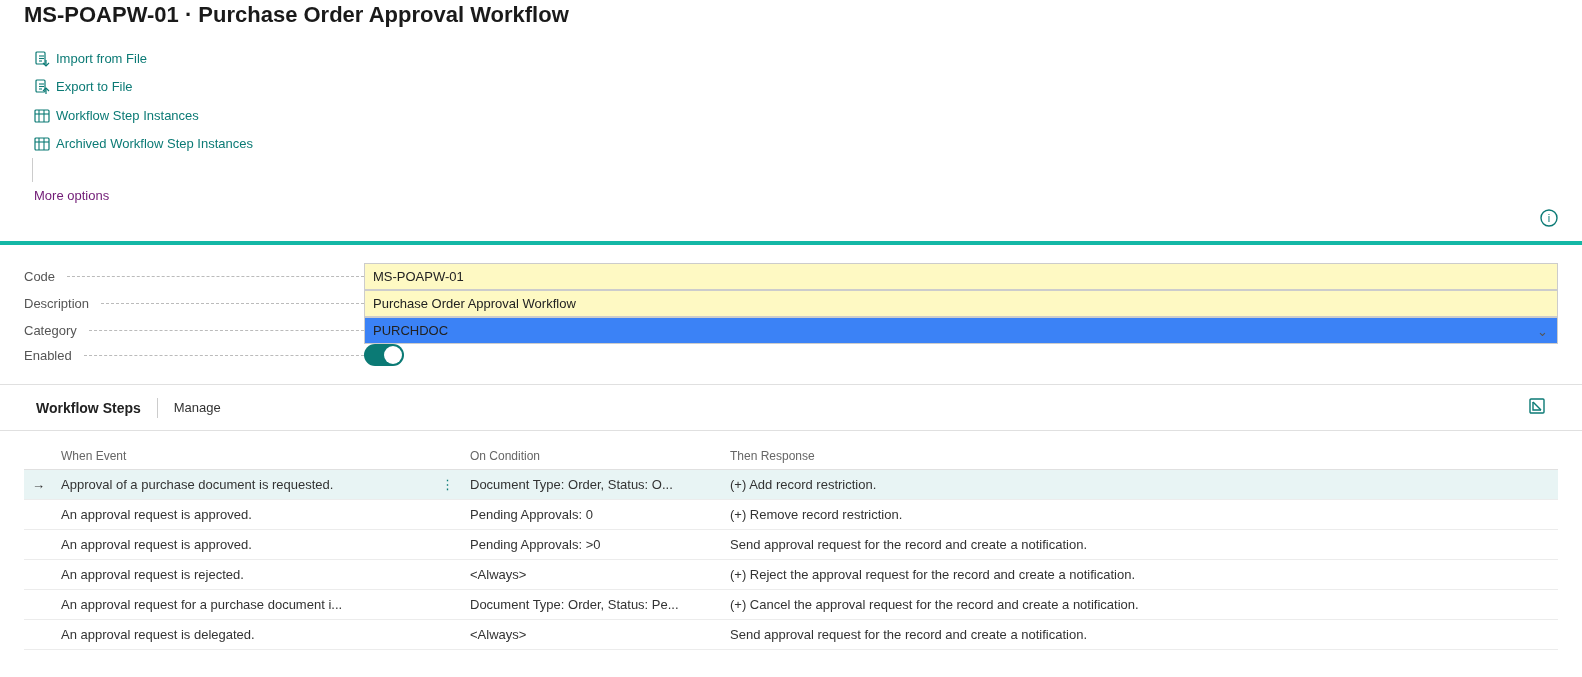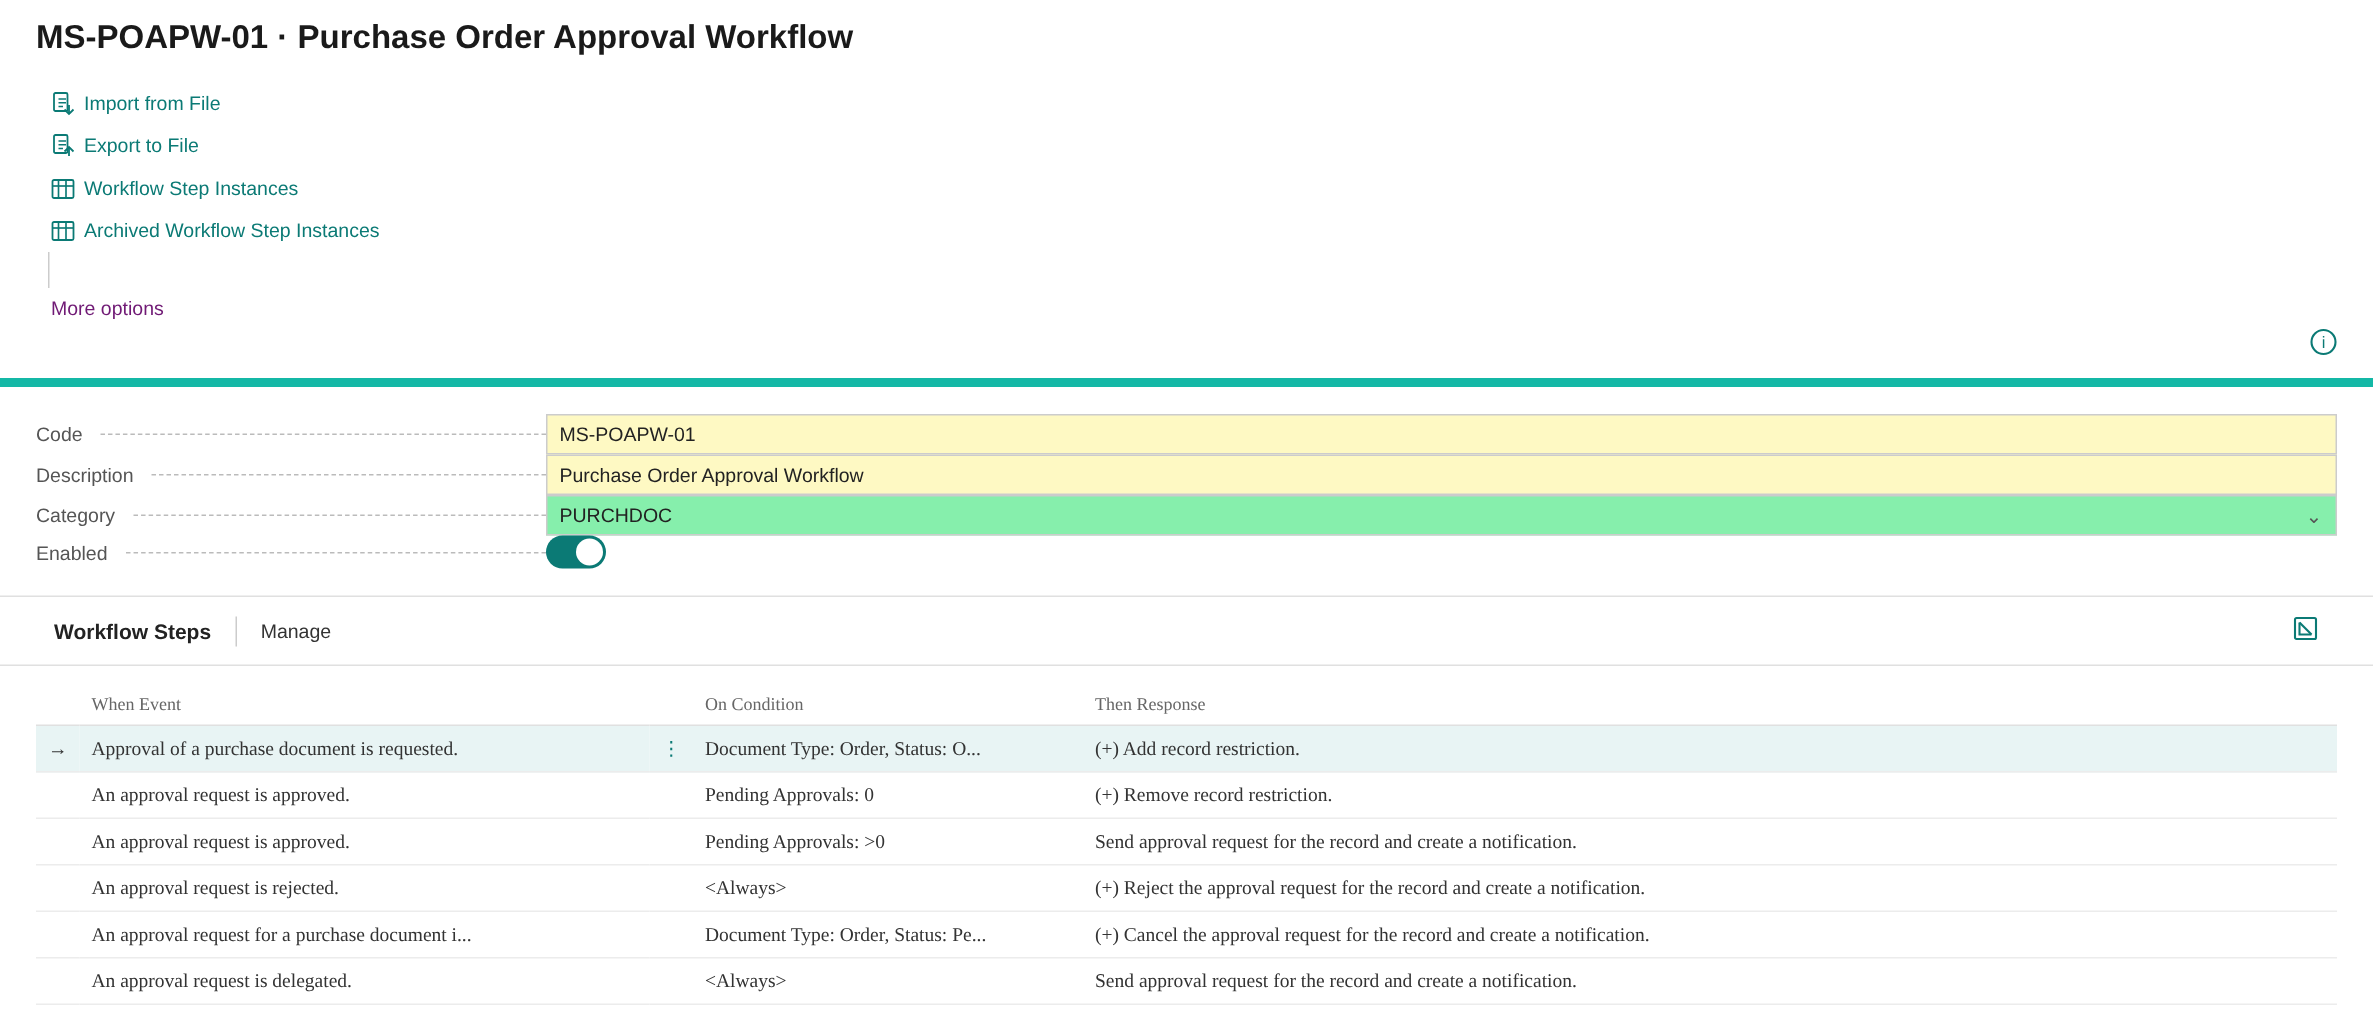--- a/index.html
+++ b/index.html
@@ -1,20 +1,20 @@
 <!DOCTYPE html>
 <html><head>
   <meta charset="utf-8">
   <style>
     * { box-sizing: border-box; margin: 0; padding: 0; }
     body { font-family: 'Segoe UI', Arial, sans-serif; font-size: 13px; color: #333; background: #fff; }
 
     .page-header {
-      padding: 12px 24px 10px 24px;
-      border-bottom: 6px solid #14b8a6;
+      padding: 2px 24px 10px 24px;
+      border-bottom: 4px solid #14b8a6;
     }
     .page-title {
       font-size: 22px;
       font-weight: 600;
       color: #1a1a1a;
       margin-bottom: 10px;
     }
     .toolbar {
       display: flex;
       align-items: flex-start;
@@ -91,21 +91,21 @@
       flex: 1;
       position: relative;
     }
     .form-select {
       width: 100%;
       border: 1px solid #ccc;
       padding: 5px 32px 5px 8px;
       font-size: 13px;
       color: #222;
       appearance: none;
-      background: #86efac;
+      background: #3b82f6;
       cursor: pointer;
     }
     .select-chevron {
       position: absolute;
       right: 10px;
       top: 50%;
       transform: translateY(-50%);
       color: #555;
       pointer-events: none;
     }
@@ -163,21 +163,20 @@
     }
     .expand-icon {
       margin-left: auto;
       color: #0b7a75;
       cursor: pointer;
     }
 
     
     .table-section {
       padding: 12px 24px 0 24px;
-      font-family: Liberation Serif, serif;
     }
     .workflow-table {
       width: 100%;
       border-collapse: collapse;
     }
     .workflow-table thead tr th {
       text-align: left;
       font-size: 12px;
       font-weight: 400;
       color: #666;

